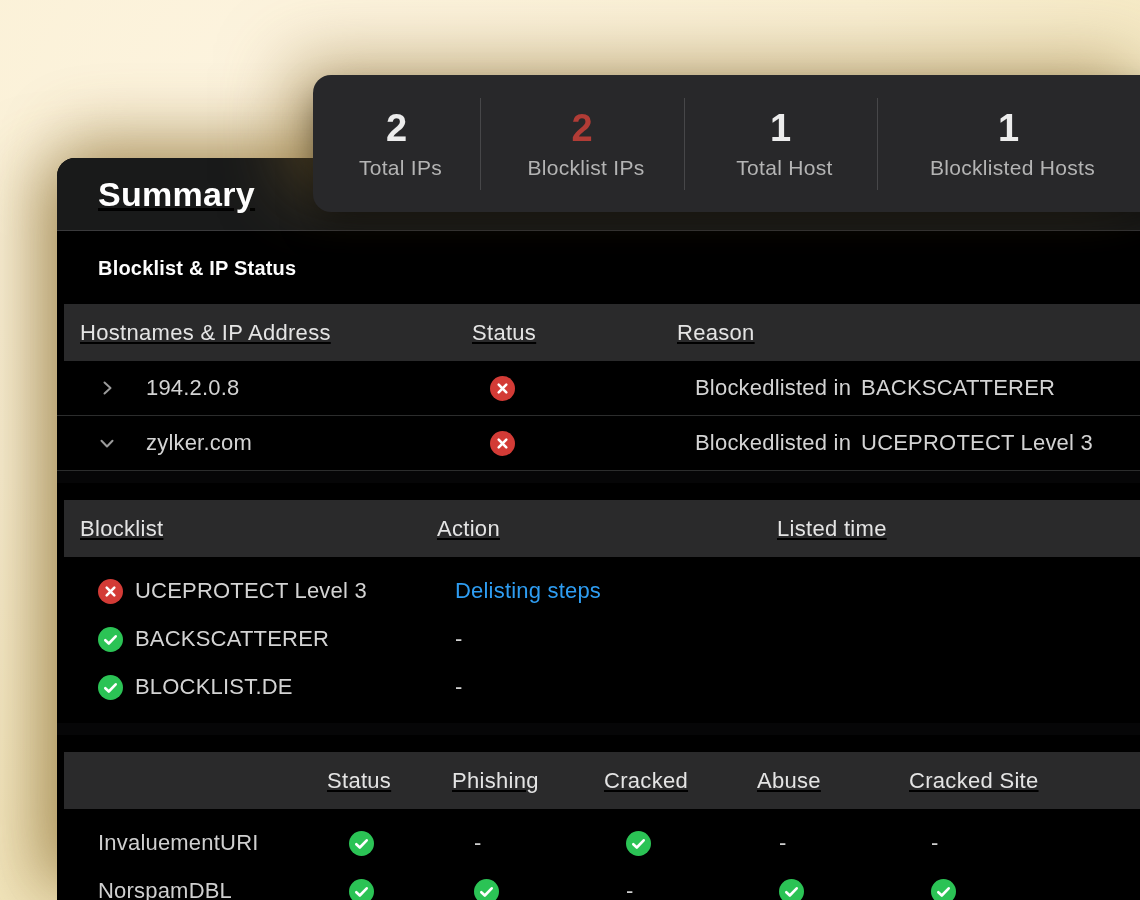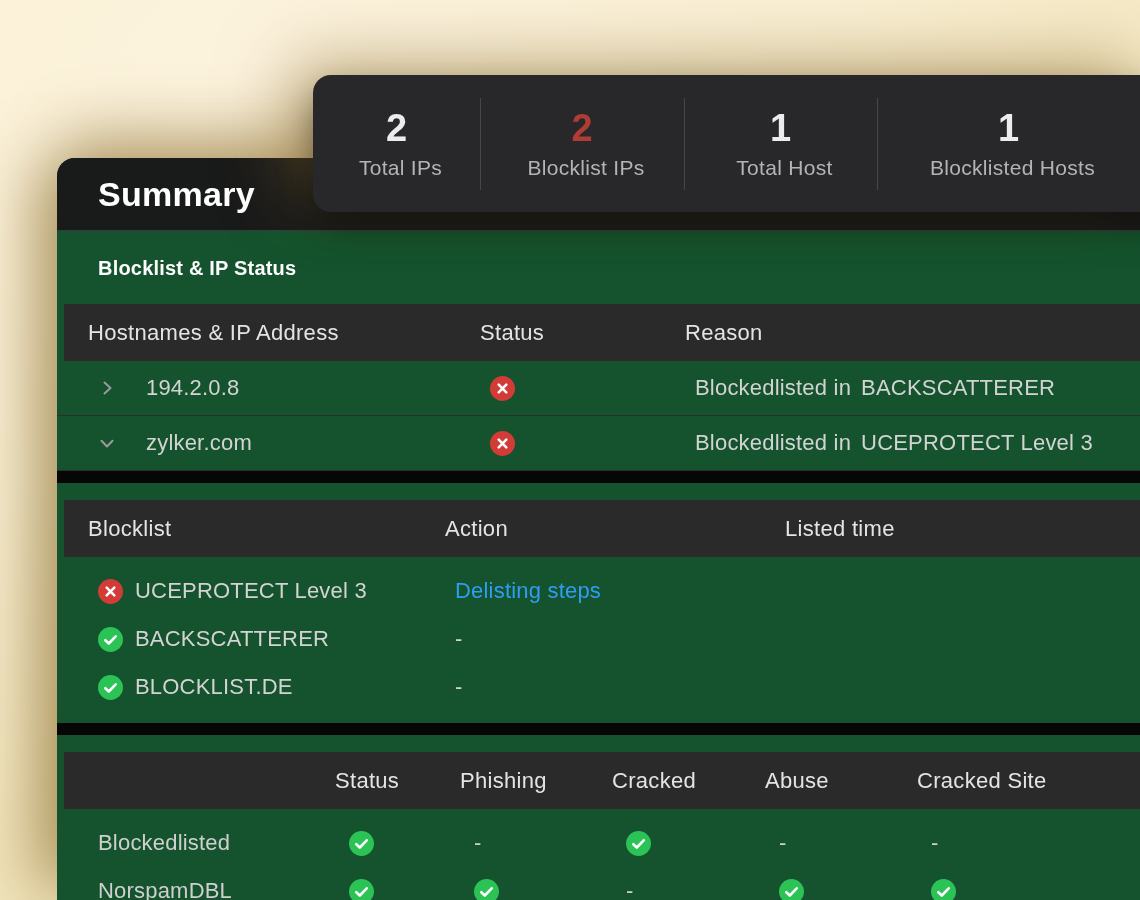--- a/index.html
+++ b/index.html
@@ -6,41 +6,42 @@
   html,body { width:1140px; height:900px; overflow:hidden; }
   body {
     font-family: "Liberation Sans", "DejaVu Sans", sans-serif;
     position:relative;
     background: radial-gradient(1400px 1100px at 28% 12%, #fdf4e0 0%, #faf0d4 40%, #f3e6bd 75%, #ecdcab 100%);
   }
 
   
   .main-panel {
     position:absolute; left:57px; top:158px; right:0; bottom:0;
-    background:#14532d;
+    background:#000000;
     border-top-left-radius:18px;
     box-shadow: -32px 0 65px -8px rgba(137,107,43,.55),
                  0 -32px 65px -8px rgba(137,107,43,.45);
+    text-decoration: underline;
   }
   .panel-header {
     height:73px; display:flex; align-items:center;
     padding-left:41px; background:#191a1a;
     border-top-left-radius:18px;
     border-bottom:1px solid #3a3a3c;
   }
   .panel-title { font-size:34px; font-weight:700; color:#ffffff; letter-spacing:.3px; }
 
   .section-title {
     margin:18px 0 0 41px; height:38px; line-height:38px;
     font-size:20px; font-weight:600; color:#fdfdfd; letter-spacing:.2px;
   }
 
   .thead {
     margin:17px 0 0 7px; height:57px; background:#2a2a2b;
-    display:grid; align-items:center; padding-left:24px;
+    display:grid; align-items:center; padding-left:16px;
     font-size:22px; color:#e4e4e4; letter-spacing:.3px;
   }
   .grid-host  { grid-template-columns:392px 205px 1fr; }
   .grid-block { grid-template-columns:357px 340px 1fr; }
   .grid-cat   { grid-template-columns:247px 125px 152px 153px 152px 1fr; }
 
   .trow {
     display:grid; align-items:center; padding-left:41px;
     font-size:22px; color:#d3d3d3; letter-spacing:.2px;
   }
@@ -199,21 +200,21 @@
     <span></span>
     <span>Status</span>
     <span>Phishing</span>
     <span>Cracked</span>
     <span>Abuse</span>
     <span>Cracked Site</span>
   </div>
 
   <div class="cat-rows">
     <div class="trow grid-cat cat-row">
-      <span class="cat-name">Blockedlisted</span>
+      <span class="cat-name">InvaluementURI</span>
       <span class="cell-icon">
           <svg width="25" height="25" viewBox="0 0 25 25">
             <circle cx="12.5" cy="12.5" r="12.5" fill="#2bc355"></circle>
             <path d="M7.3 13.2l3.5 3.3 6.9-7.2" fill="none" stroke="#ffffff" stroke-width="2.6" stroke-linecap="round" stroke-linejoin="round"></path>
           </svg>
         </span>
       <span class="cell-icon">
           <span class="dash">-</span>
         </span>
       <span class="cell-icon">

